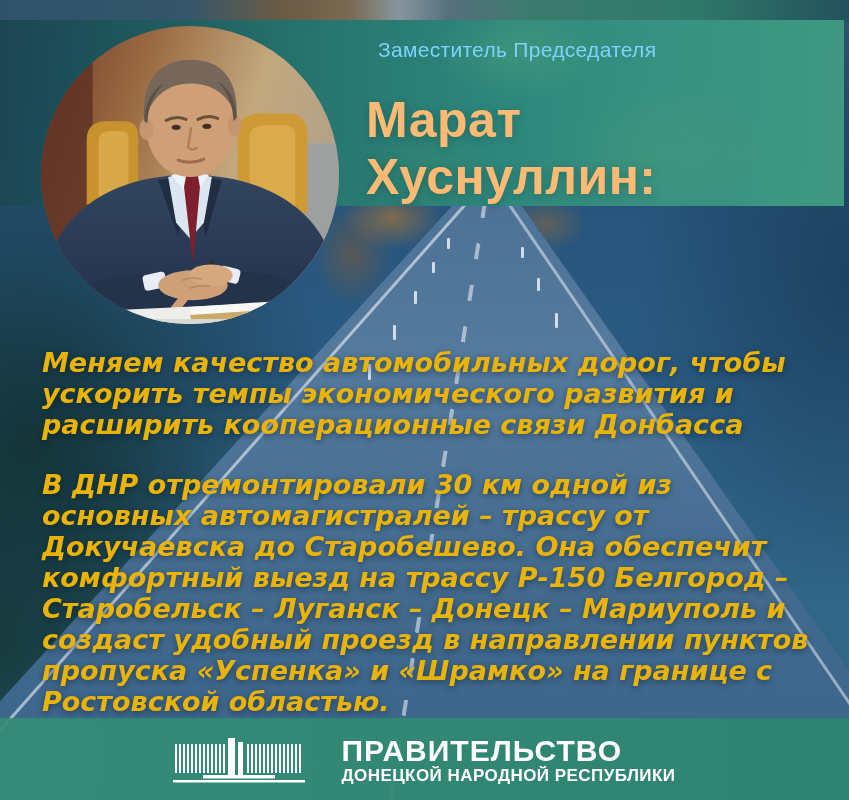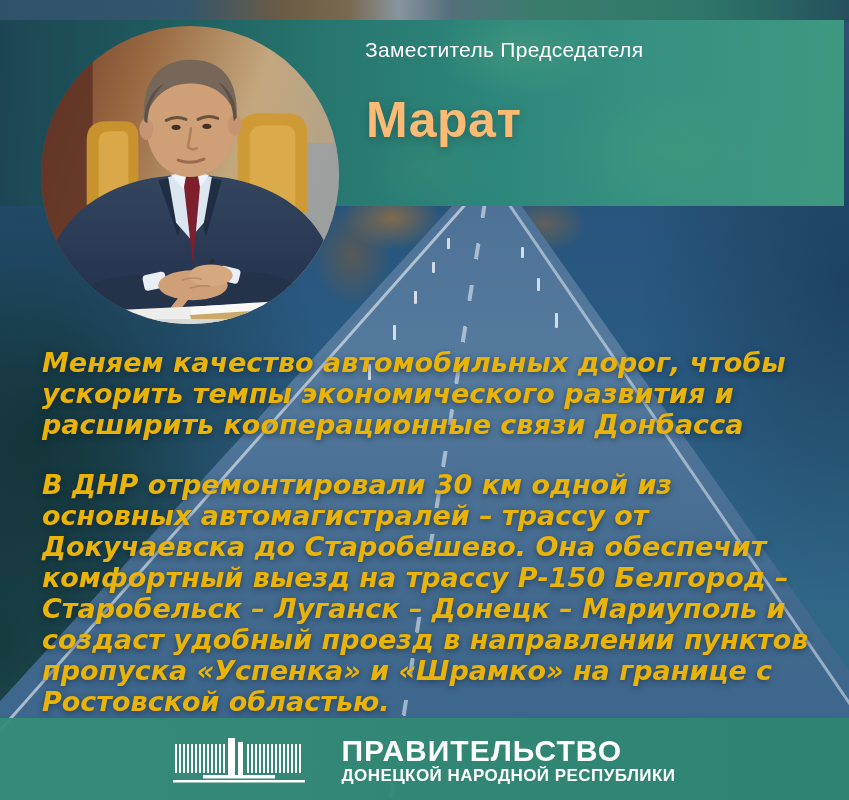--- a/index.html
+++ b/index.html
@@ -54,23 +54,23 @@
     display:flex;align-items:center;justify-content:center;
   }
   
   .portrait{
     position:absolute;left:41px;top:26px;width:298px;height:298px;
     border-radius:50%;overflow:hidden;
   }
   .portrait svg{display:block;width:298px;height:298px;}
   
   .position-title{
-    position:absolute;left:365px;top:36px;
+    position:absolute;left:378px;top:36px;
     font-size:21px;line-height:27px;font-weight:400;letter-spacing:.3px;
-    color:#ffffff;
+    color:#7dd3fc;
   }
   .speaker-name{
     position:absolute;left:366px;top:92px;
     font-size:50px;line-height:57px;font-weight:800;letter-spacing:.5px;
     color:#fdba74;text-shadow:0 2px 8px rgba(10,30,30,.25);
   }
   
   .quote{
     position:absolute;left:42px;top:347px;width:778px;
     font-family:"DejaVu Sans","Liberation Sans",sans-serif;
@@ -222,20 +222,21 @@
       <path d="M150,291 L212,287 L216,297 L152,299 Z" fill="#caa96a"></path>
       <rect x="0" y="295" width="300" height="5" fill="#d8d8d4"></rect>
     </svg>
   </div>
 
   <div class="position-title">
     <div>Заместитель Председателя</div>
   </div>
   <div class="speaker-name">
     <div>Марат</div>
+    <div>Хуснуллин:</div>
   </div>
 
   <div class="quote">
     <p>Меняем качество автомобильных дорог, чтобы ускорить темпы экономического развития и расширить кооперационные связи Донбасса</p>
     <p>В ДНР отремонтировали 30 км одной из основных автомагистралей – трассу от Докучаевска до Старобешево. Она обеспечит комфортный выезд на трассу Р-150 Белгород – Старобельск – Луганск – Донецк – Мариуполь и создаст удобный проезд в направлении пунктов пропуска «Успенка» и «Шрамко» на границе с Ростовской областью.</p>
   </div>
 
 </div>
 
 </body></html>

